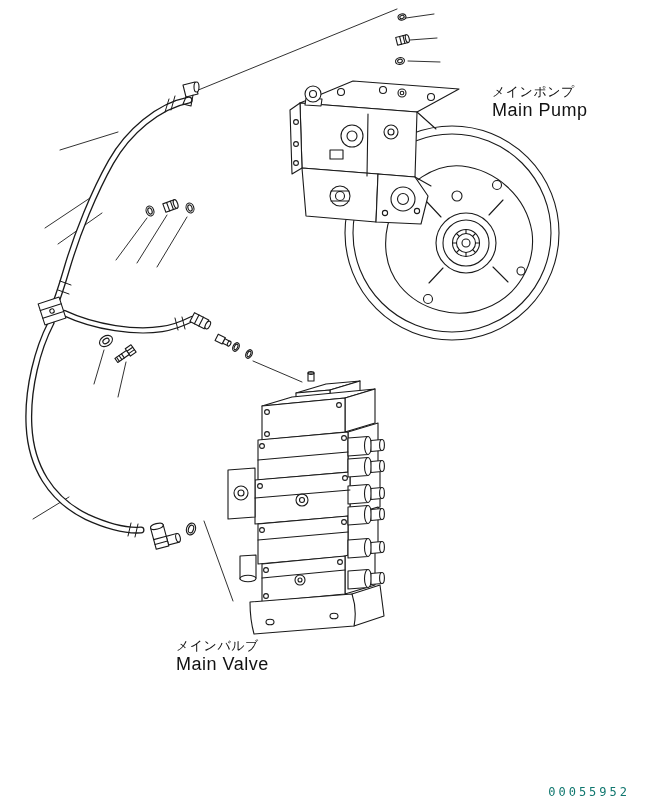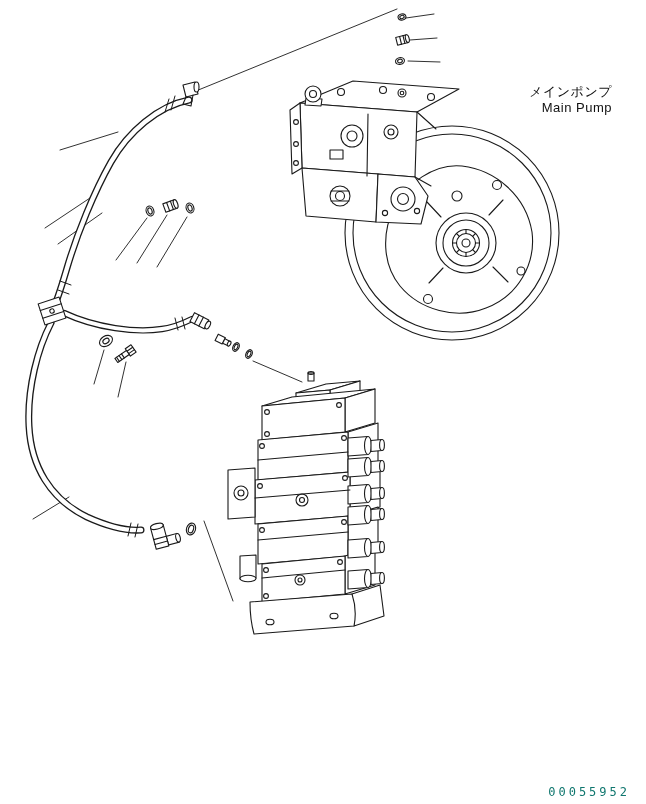--- a/index.html
+++ b/index.html
@@ -7,29 +7,29 @@
     position:relative;
     width:646px;height:804px;
     background:#ffffff;
     overflow:hidden;
     font-family:"Liberation Sans", sans-serif;
     color:#111111;
   }
   svg{position:absolute;left:0;top:0;}
   .label{
     position:absolute;
-    text-align:right;
+    text-align:left;
     line-height:1.2;
     font-size:13px;
     letter-spacing:0.5px;
     color:#111111;
     white-space:nowrap;
   }
   .label .jp{font-size:13px;}
-  .label .en{font-size:13px;}
+  .label .en{font-size:18px;}
   .pump-label{left:492px;top:84px;width:120px;}
   .valve-label{left:176px;top:638px;width:124px;}
   .part-number{
     position:absolute;
     right:16px;bottom:5px;
     font-family:"DejaVu Sans Mono", monospace;
     font-size:12px;
     letter-spacing:3px;
     color:#0f766e;
   }
@@ -304,16 +304,20 @@
       <ellipse cx="249" cy="354" rx="3" ry="4.6"></ellipse>
         <ellipse cx="249" cy="354" rx="1.6" ry="3"></ellipse>
     </g>
   </svg>
 
   <div class="label pump-label">
     <div class="jp">メインポンプ</div>
     <div class="en">Main Pump</div>
   </div>
 
+  <div class="label valve-label">
+    <div class="jp">メインバルブ</div>
+    <div class="en">Main Valve</div>
+  </div>
 
   <div class="part-number">00055952</div>
 
 </div>
 
 </body></html>

